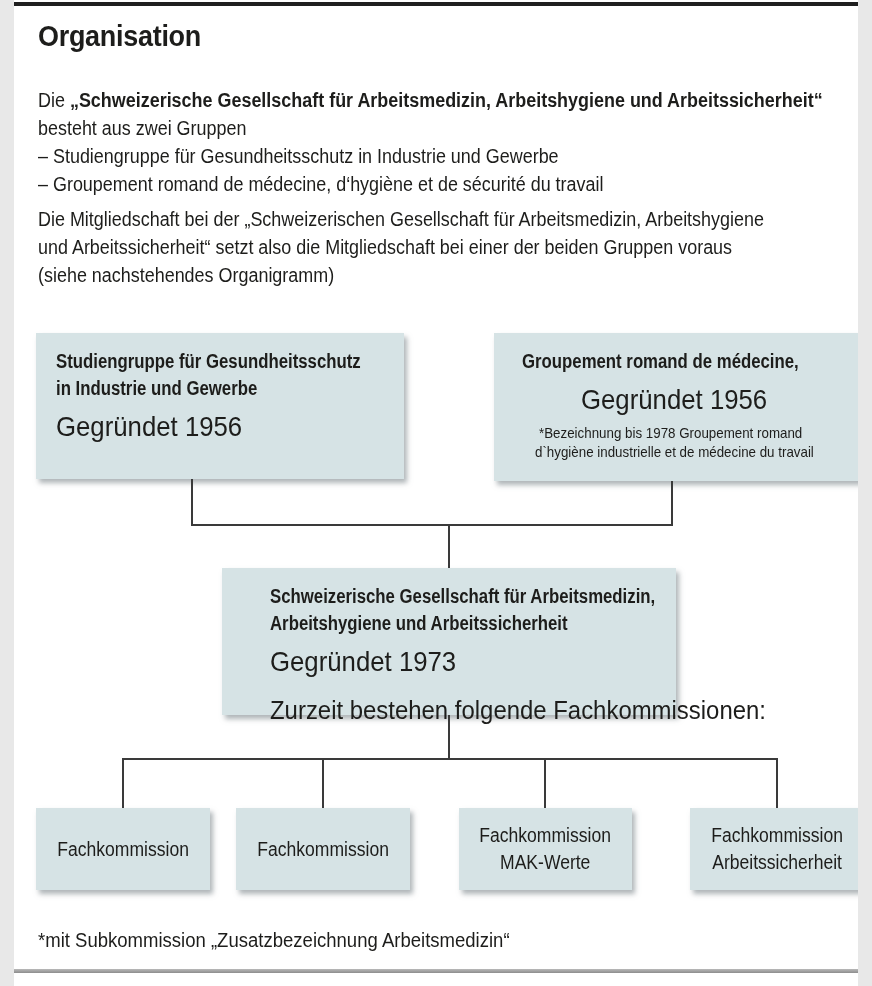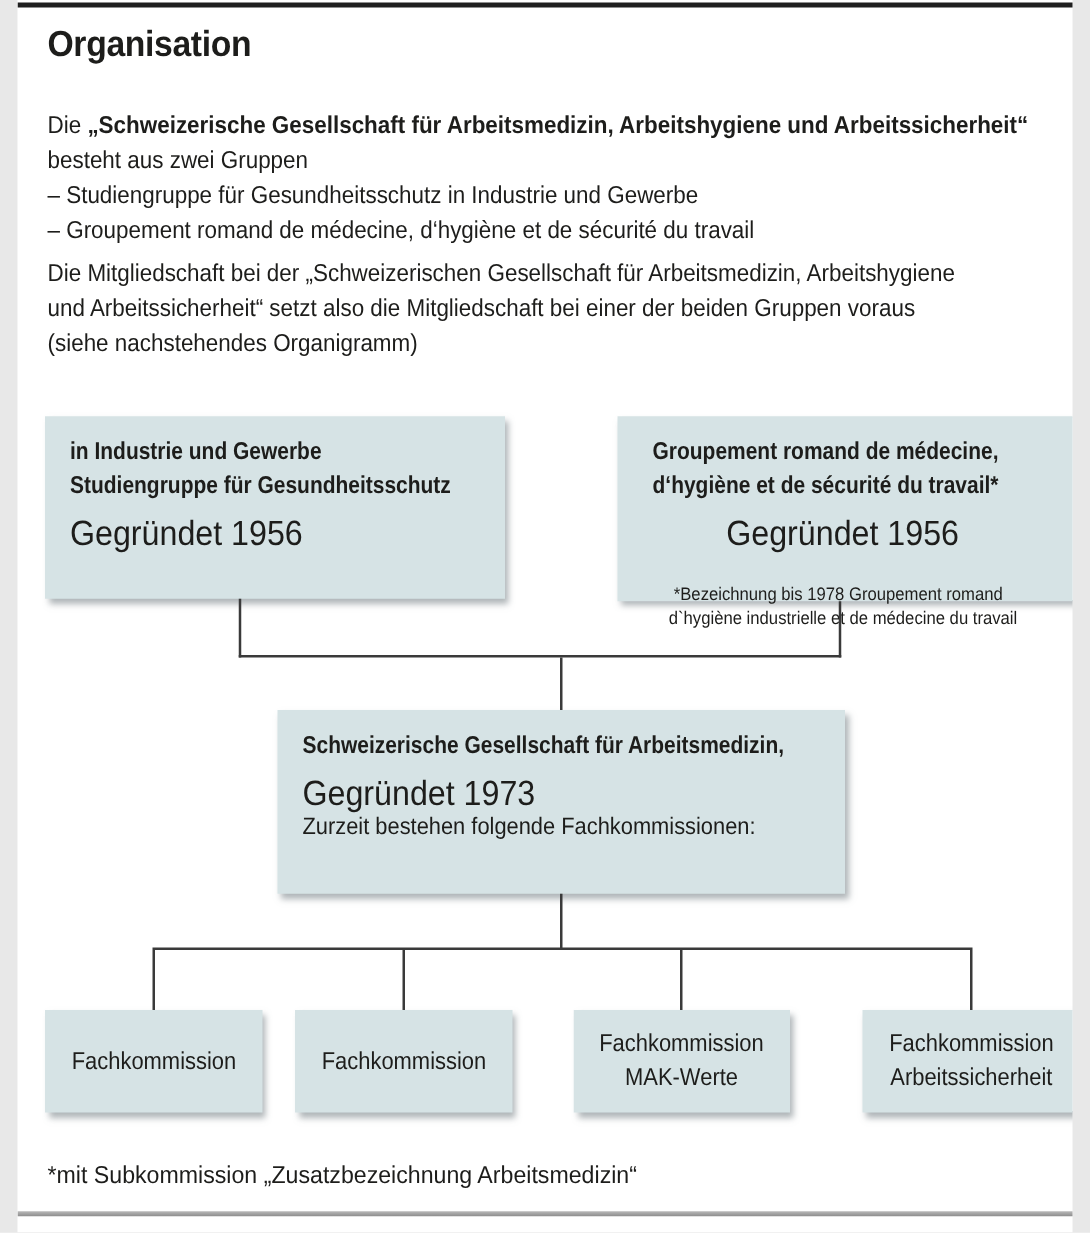--- a/index.html
+++ b/index.html
@@ -37,22 +37,22 @@
   b{font-weight:bold;}
   .obox{
     position:absolute;
     background:var(--box-bg,#d6e3e5);
     box-shadow:3px 4px 5px rgba(110,120,125,.55);
     box-sizing:border-box;
   }
   .obox .inner{padding:15px 14px 0 20px;}
   .obox .btitle{font-size:19.5px;font-weight:bold;line-height:27px;}
   .obox .founded{font-size:28px;margin-top:9px;}
-  .obox .note{font-size:19px;text-decoration:underline;}
-  .obox .fnote{font-size:14.5px;line-height:19px;margin-top:24px;}
+  .obox .note{font-size:26px;margin-top:17px;text-decoration:underline;}
+  .obox .fnote{font-size:14.5px;line-height:19px;margin-top:8px;}
   .obox .fnote .fn2{padding-left:8px;}
   .cbox{
     position:absolute;top:808px;height:82px;
     background:var(--box-bg,#d6e3e5);
     box-shadow:3px 4px 5px rgba(110,120,125,.55);
     display:flex;flex-direction:column;align-items:center;justify-content:center;
     font-size:19.5px;line-height:27px;text-align:right;
   }
   .conn{position:absolute;background:var(--line,#3a3a3a);}
   .footnote{
@@ -76,45 +76,45 @@
     <div class="ln"><span class="cx">– Groupement romand de médecine, d‘hygiène et de sécurité du travail</span></div>
     <div class="gap"></div>
     <div class="ln"><span class="cx">Die Mitgliedschaft bei der „Schweizerischen Gesellschaft für Arbeitsmedizin, Arbeitshygiene</span></div>
     <div class="ln"><span class="cx">und Arbeitssicherheit“ setzt also die Mitgliedschaft bei einer der beiden Gruppen voraus</span></div>
     <div class="ln"><span class="cx">(siehe nachstehendes Organigramm)</span></div>
   </div>
 
   <div class="obox" style="left:22px;top:333px;width:368px;height:146px;">
     <div class="inner">
       <div class="btitle">
+        <div><span class="cx86">Studiengruppe für Gesundheitsschutz</span></div>
         <div><span class="cx86">in Industrie und Gewerbe</span></div>
-        <div><span class="cx86">Studiengruppe für Gesundheitsschutz</span></div>
       </div>
       <div class="founded"><span class="cx">Gegründet 1956</span></div>
     </div>
   </div>
 
   <div class="obox" style="left:480px;top:333px;width:371px;height:148px;text-align:center;">
     <div class="inner">
       <div class="btitle">
         <div><span class="cx86">Groupement romand de médecine,</span></div>
-        <div><span class="cx86">d‘hygiène et de sécurité du travail*</span></div>
       </div>
       <div class="founded"><span class="cx">Gegründet 1956</span></div>
       <div class="fnote">
         <div><span class="cx">*Bezeichnung bis 1978 Groupement romand</span></div>
         <div class="fn2"><span class="cx">d`hygiène industrielle et de médecine du travail</span></div>
       </div>
     </div>
   </div>
 
-  <div class="obox" style="left:208px;top:568px;width:454px;height:147px;">
+  <div class="obox" style="left:208px;top:568px;width:454px;height:147px;padding-left:28px;">
     <div class="inner">
       <div class="btitle">
         <div><span class="cx86">Schweizerische Gesellschaft für Arbeitsmedizin,</span></div>
+        <div><span class="cx86">Arbeitshygiene und Arbeitssicherheit</span></div>
       </div>
       <div class="founded"><span class="cx">Gegründet 1973</span></div>
       <div class="note"><span class="cx">Zurzeit bestehen folgende Fachkommissionen:</span></div>
     </div>
   </div>
 
   <div class="conn" style="left:177px;top:479px;width:2px;height:47px;"></div>
   <div class="conn" style="left:657px;top:481px;width:2px;height:45px;"></div>
   <div class="conn" style="left:177px;top:524px;width:482px;height:2px;"></div>
   <div class="conn" style="left:434px;top:526px;width:2px;height:42px;"></div>

